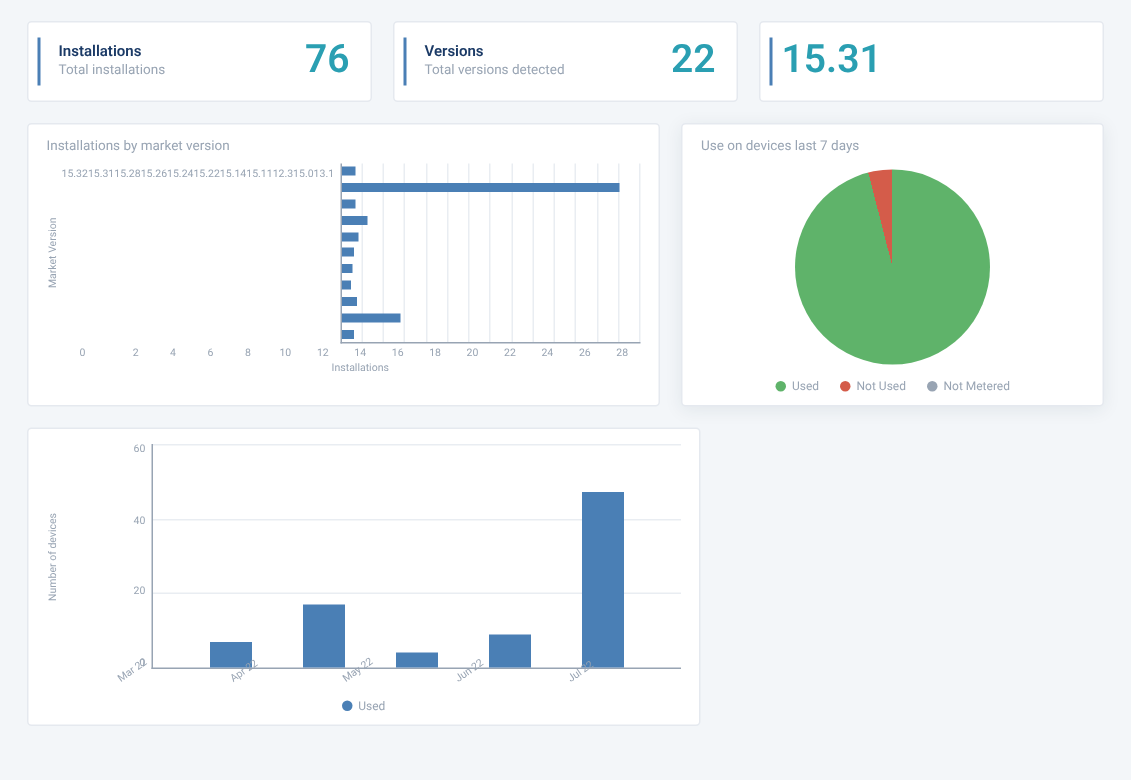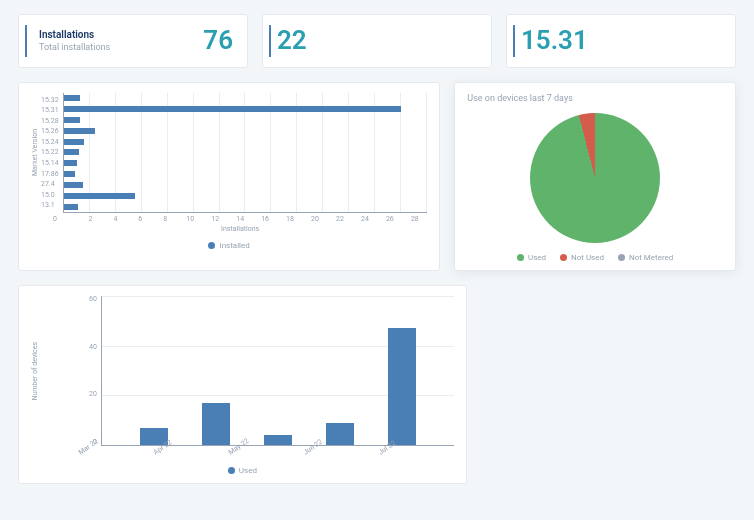--- a/index.html
+++ b/index.html
@@ -59,21 +59,21 @@
     border-radius:3px;
     padding:10px 12px 8px 12px;
   }
   .card-title{font-size:9px;color:var(--text-light);margin-bottom:6px;}
   .hchart-card{flex:1.55;}
   .pie-card{flex:1;box-shadow:0 2px 12px rgba(30,45,70,0.08);}
   .hist-card{width:62.5%;}
   
   .hchart{display:flex;height:120px;}
   .hchart-ylabel{font-size:7px;color:var(--text-light);writing-mode:vertical-rl;transform:rotate(180deg);align-self:center;margin-right:2px;}
-  .hchart-ycats{display:flex;flex-direction:column;justify-content:space-between;padding:2px 4px 2px 0;}
+  .hchart-ycats{display:flex;justify-content:space-between;padding:2px 4px 2px 0;}
   .hchart-ycats span{font-size:7px;color:var(--text-light);line-height:1;height:10px;display:flex;align-items:center;}
   .hchart-plot{flex:1;position:relative;border-left:1px solid var(--text-light);border-bottom:1px solid var(--text-light);}
   .hchart-grid{position:absolute;inset:0;display:flex;}
   .hchart-grid div{flex:1;border-right:1px solid var(--grid);}
   .hchart-bars{position:absolute;inset:0;display:flex;flex-direction:column;justify-content:space-between;padding:2px 0;}
   .hbar{height:6px;background:var(--blue);}
   .hchart-xticks{display:flex;margin-left:0;margin-top:2px;justify-content:space-between}
   .hchart-xticks span{font-size:7px;color:var(--text-light);flex:1;text-align:center;}
   .hchart-xticks span:first-child{text-align:left;}
   .hchart-xlabel, .vchart-ylabel-txt{font-size:7px;color:var(--text-light);text-align:center;margin-top:2px;}
@@ -102,42 +102,47 @@
 
 <div class="stat-row">
   <div class="stat-card">
     <div class="stat-left">
       <div class="stat-title">Installations</div>
       <div class="stat-sub">Total installations</div>
     </div>
     <div class="stat-val">76</div>
   </div>
   <div class="stat-card">
+    <div class="stat-left">
+      <div class="stat-title">Versions</div>
+      <div class="stat-sub">Total versions detected</div>
+    </div>
     <div class="stat-val">22</div>
   </div>
   <div class="stat-card">
     <div class="stat-val">15.31</div>
   </div>
 </div>
 
 <div class="mid-row">
 
   <div class="card hchart-card">
+    <div class="card-title">Installations by market version</div>
     <div class="hchart">
       <div class="hchart-ylabel">Market Version</div>
       <div class="hchart-ycats" id="hcats">
           <span>15.32</span>
           <span>15.31</span>
           <span>15.28</span>
           <span>15.26</span>
           <span>15.24</span>
           <span>15.22</span>
           <span>15.14</span>
-          <span>17.86</span>
-          <span>27.4</span>
+          <span>15.11</span>
+          <span>12.3</span>
           <span>15.0</span>
           <span>13.1</span>
         </div>
       <div class="hchart-plot">
         <div class="hchart-grid" id="hgrid">
             <div></div>
             <div></div>
             <div></div>
             <div></div>
             <div></div>
@@ -178,26 +183,20 @@
           <span>14</span>
           <span>16</span>
           <span>18</span>
           <span>20</span>
           <span>22</span>
           <span>24</span>
           <span>26</span>
           <span>28</span>
         </div>
       <div class="hchart-xlabel">Installations</div>
-    </div>
-    <div class="legend">
-      <span>
-          <i class="dot" style="background:#4a7fb5"></i>
-          <span>Installed</span>
-        </span>
     </div>
   </div>
 
   <div class="card pie-card">
     <div class="card-title">Use on devices last 7 days</div>
     <div class="pie-wrap">
         <div class="pie" id="pie" style="background: conic-gradient(rgb(95, 179, 106) 0deg, rgb(95, 179, 106) 345.6deg, rgb(212, 92, 74) 345.6deg, rgb(212, 92, 74) 360deg, rgb(152, 164, 179) 360deg, rgb(152, 164, 179) 360deg);"></div>
       </div>
     <div class="legend">
       <span>

